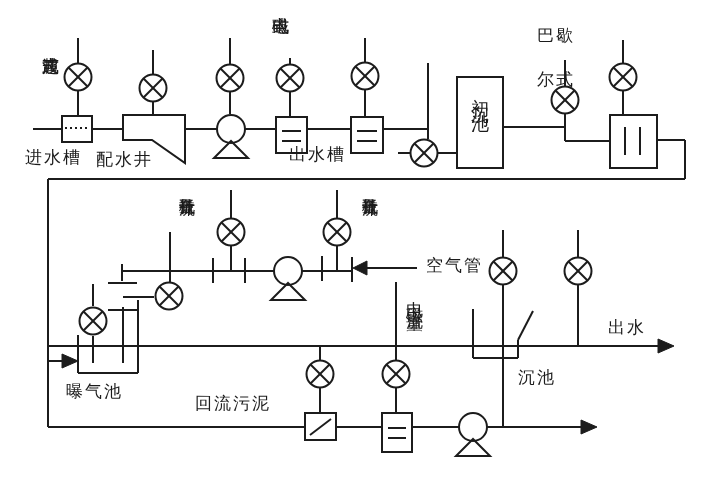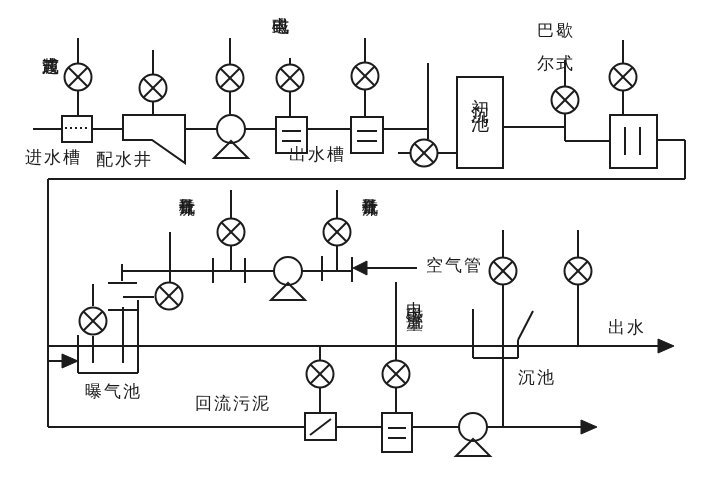--- a/index.html
+++ b/index.html
@@ -10,21 +10,21 @@
   }
   svg.flow { position:absolute; left:0; top:0; }
   svg.flow line, svg.flow rect, svg.flow circle, svg.flow polygon.open, svg.flow path {
     stroke:#1c1c1c; stroke-width:2; fill:none;
   }
   svg.flow polygon.arrow { fill:#1c1c1c; stroke:#1c1c1c; }
   .lbl  { position:absolute; font-size:17px; letter-spacing:2px; white-space:nowrap; line-height:1.1; }
   .vlbl { position:absolute; writing-mode:vertical-rl; text-orientation:upright;
           font-size:17px; line-height:1; white-space:nowrap; }
   .small { font-size:16px; }
-  .wrap2 { position:absolute; width:40px; font-size:17px; line-height:33px; letter-spacing:2px; }
+  .wrap2 { position:absolute; width:40px; font-size:17px; line-height:44px; letter-spacing:2px; }
   .title { position:absolute; font-size:18px; letter-spacing:1px; white-space:nowrap; }
 </style>
 </head>
 <body>
 
 <div class="canvas">
 
   <svg class="flow" width="708" height="498" viewBox="0 0 708 498">
     <defs>
       <g id="valve">
@@ -230,21 +230,21 @@
   <div class="wrap2" style="left:537px; top:14px;">巴歇尔式</div>
 
   <div class="vlbl small" style="left:179px; top:186px;">孔板流量计</div>
 
   <div class="vlbl small" style="left:362px; top:186px;">孔板流量计</div>
 
   <div class="lbl" style="left:394px; top:257px;margin-left:32px;">空气管</div>
 
   <div class="vlbl" style="left:406px; top:288px; letter-spacing:5px;">电磁流量</div>
 
-  <div class="lbl" style="left:85px; top:383px;">曝气池</div>
+  <div class="lbl" style="left:66px; top:383px;">曝气池</div>
 
   <div class="lbl" style="left:195px; top:395px;text-align:center;">回流污泥</div>
 
   <div class="lbl" style="left:518px; top:369px;">沉池</div>
 
   <div class="lbl" style="left:608px; top:319px;">出水</div>
 
 
 
 </div>

